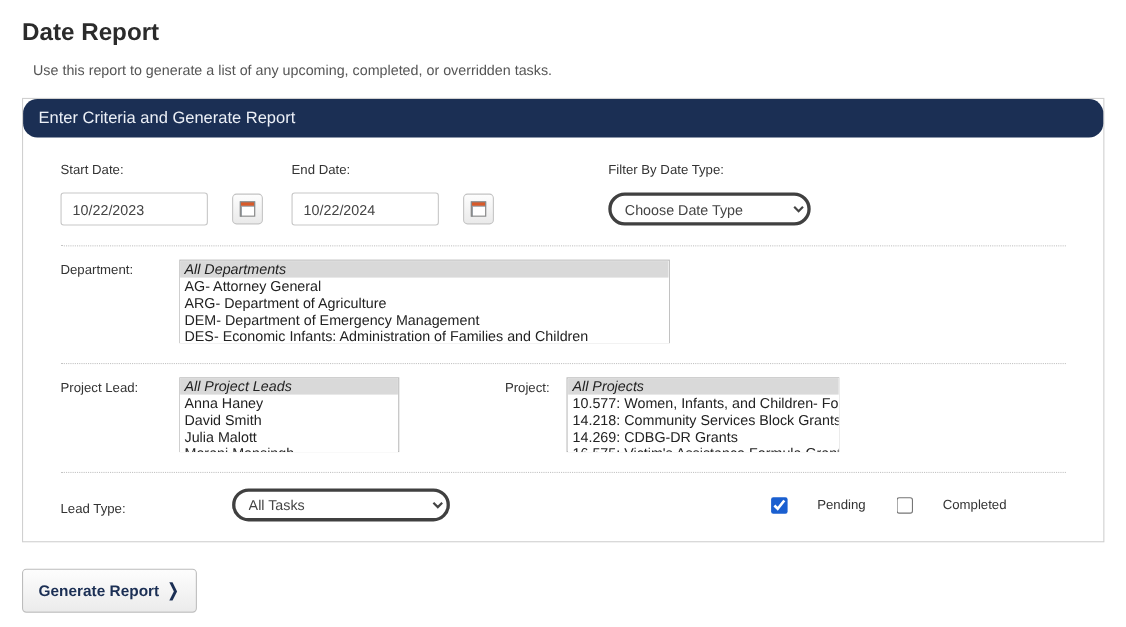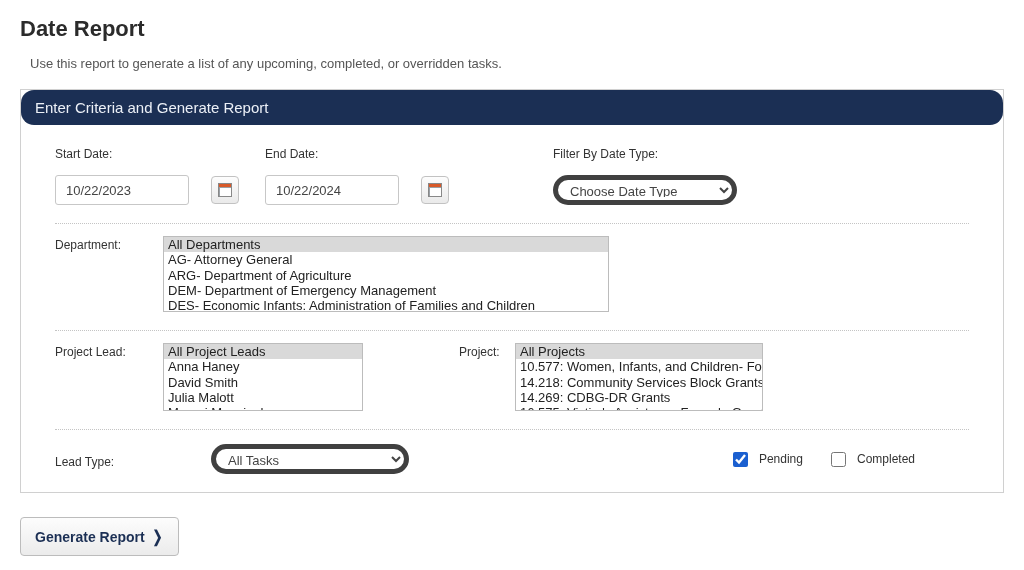--- a/index.html
+++ b/index.html
@@ -92,21 +92,21 @@
     background:
       linear-gradient(#d85a2a,#d85a2a) 0 0/100% 3px no-repeat,
       linear-gradient(#fff,#fff) 1px 4px/12px 9px no-repeat,
       #9aa0a6;
     border: 1px solid #888;
     box-shadow: inset 0 5px 0 -3px #d85a2a;
   }
   .select {
     height: 30px;
     width: 184px;
-    border: 5px solid #404040;
+    border: 3px solid #404040;
     border-radius: 15px;
     padding: 3px 8px;
     font-size: 13px;
     color: #444;
     background: #fff;
   }
   .select.wide { width: 198px; }
   .side-label {
     width: 108px;
     font-size: 12px;
@@ -122,20 +122,21 @@
     line-height: 1.18;
     padding: 0;
   }
   .listbox .opt {
     padding: 0 4px;
     white-space: nowrap;
     overflow: hidden;
   }
   .listbox .opt.selected {
     background: #d9d9d9;
+    font-style: italic;
   }
   .listbox.dept { width: 446px; height: 76px; }
   .listbox.lead { width: 200px; height: 68px; }
   .listbox.proj { width: 248px; height: 68px; }
   .proj-label {
     width: 56px;
     font-size: 12px;
     color: #333;
     padding-top: 2px;
     margin-left: 96px;
@@ -152,21 +153,21 @@
   .chk-group {
     display: flex;
     align-items: center;
     margin-left: auto;
     margin-right: 54px;
     gap: 24px;
     font-size: 12px;
     color: #333;
   }
   .chk {
-    display: flex; align-items: center; gap: 8px;
+    display: flex; align-items: center; gap: 24px;
   }
   .chk input { width: 15px; height: 15px; accent-color: #1a5fd0; }
   .gen-btn {
     margin-top: 24px;
     padding: 9px 14px 9px 14px;
     border: 1px solid #bcbcbc;
     border-radius: 4px;
     background: linear-gradient(#fdfdfd,#ebebeb);
     font-size: 14px;
     font-weight: 700;

